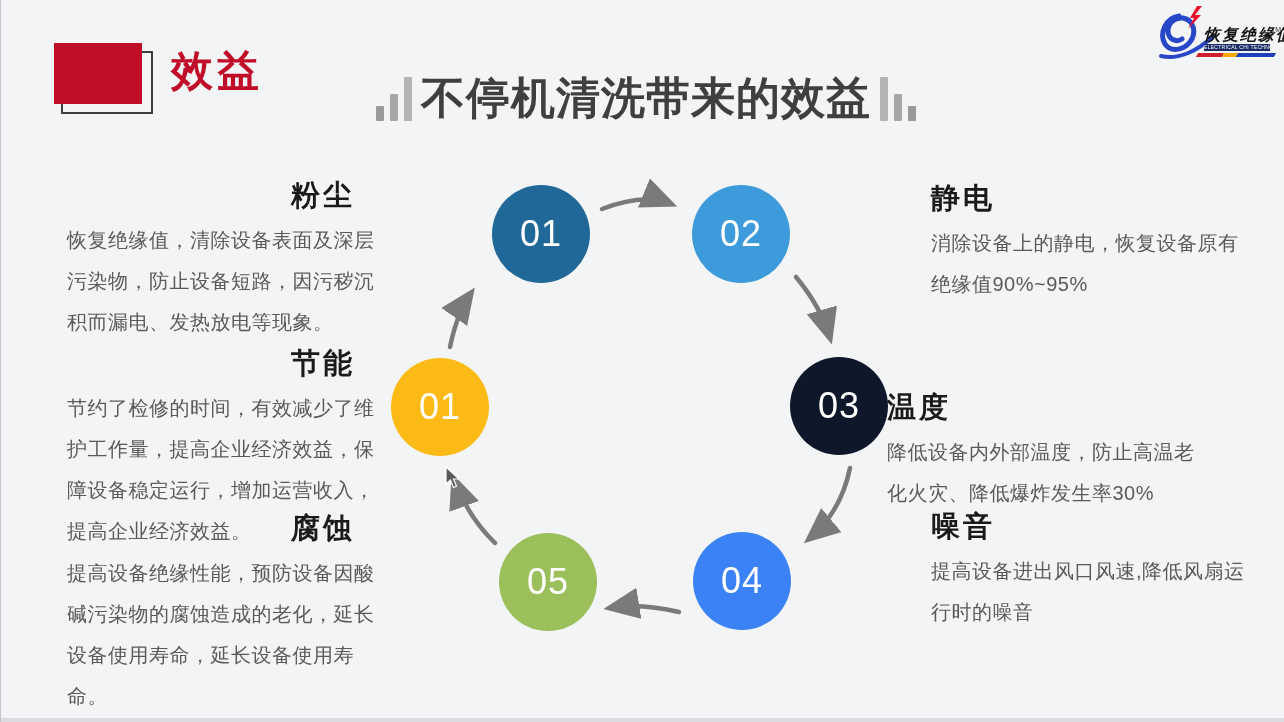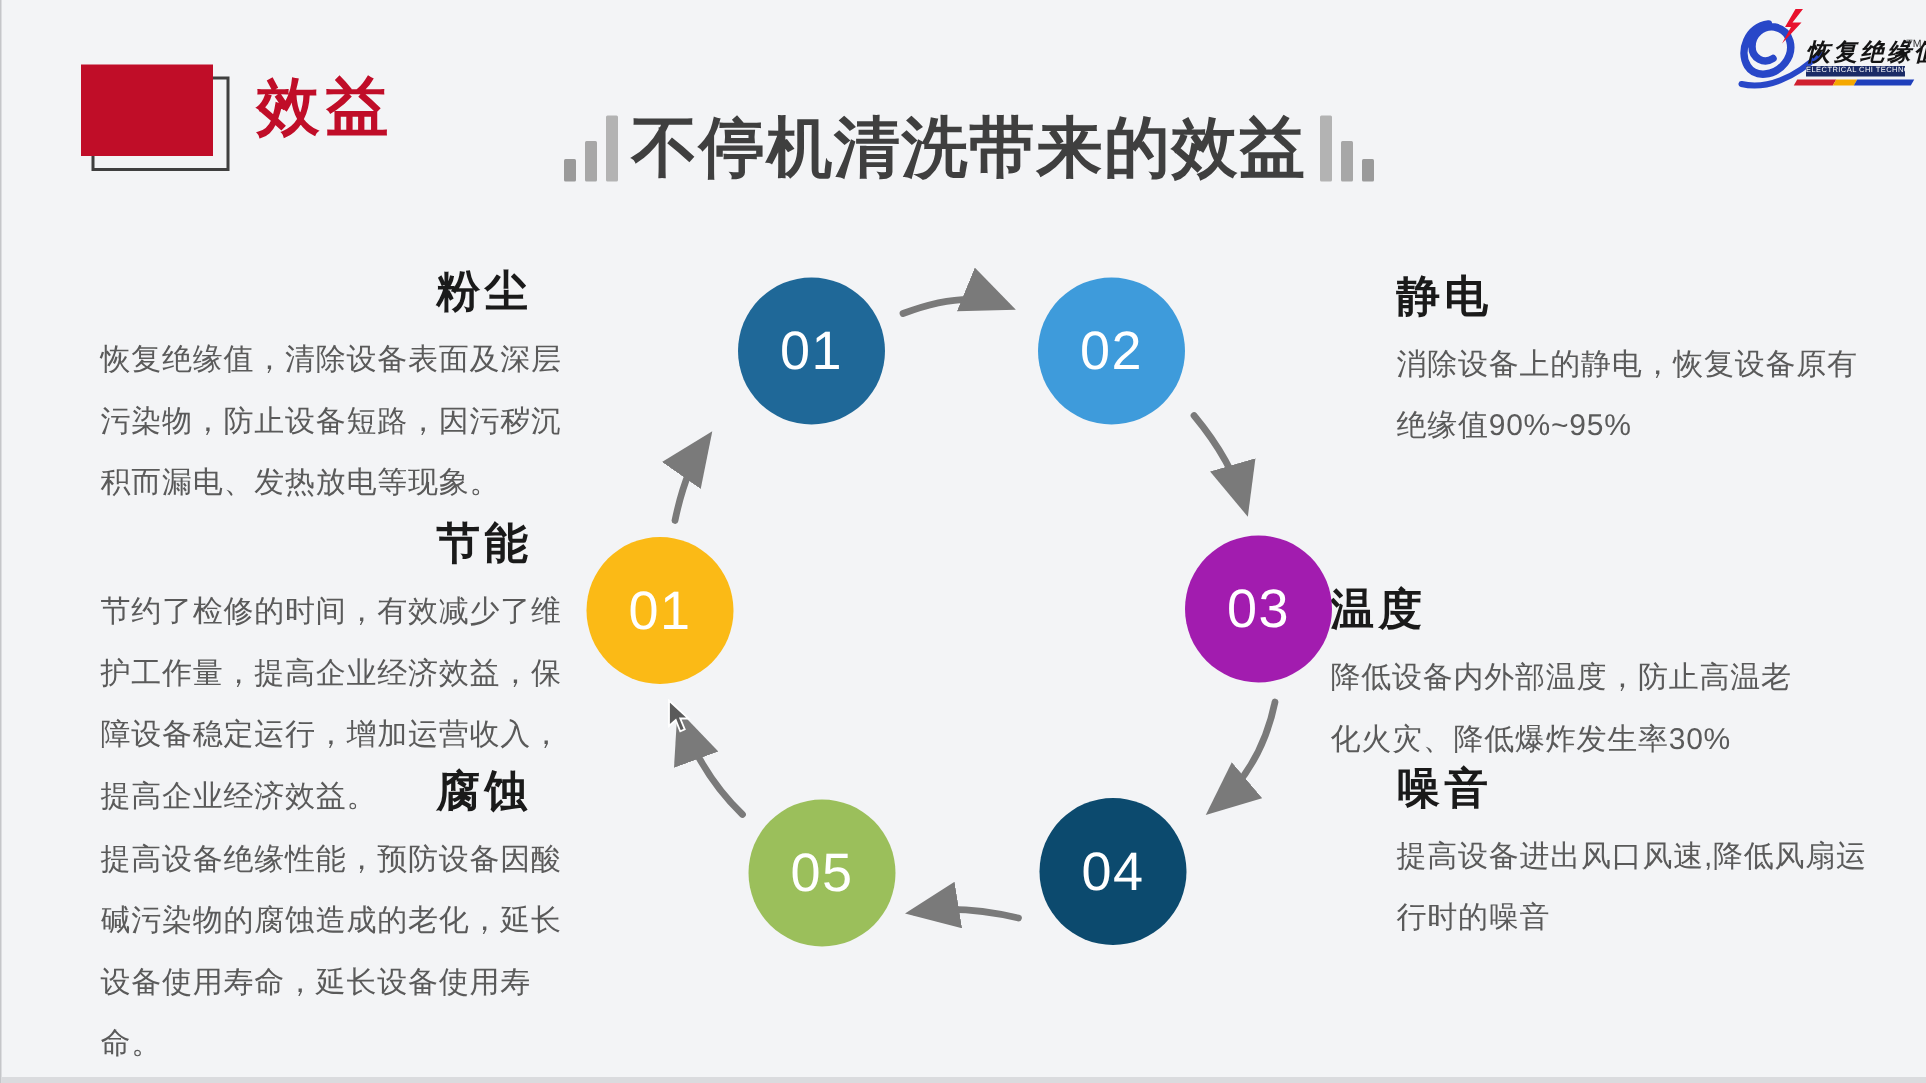--- a/index.html
+++ b/index.html
@@ -133,24 +133,24 @@
     <path d="M 449 347 Q 456 313 470 293" marker-end="url(#ah)"></path>
   </g>
 </svg>
 
 <div class="abs circle c0" style="background: rgb(31, 104, 152);">
     <span>01</span>
   </div>
 <div class="abs circle c1" style="background: rgb(62, 155, 219);">
     <span>02</span>
   </div>
-<div class="abs circle c2" style="background: #a21caf;">
+<div class="abs circle c2" style="background: #0f172a;">
     <span>03</span>
   </div>
-<div class="abs circle c3" style="background: #0c4a6e;">
+<div class="abs circle c3" style="background: #3b82f6;">
     <span>04</span>
   </div>
 <div class="abs circle c4" style="background: rgb(155, 191, 91);">
     <span>05</span>
   </div>
 <div class="abs circle c5" style="background: rgb(251, 186, 22);">
     <span>01</span>
   </div>
 
 <svg class="abs cursor" width="16" height="24" viewBox="0 0 16 24">

